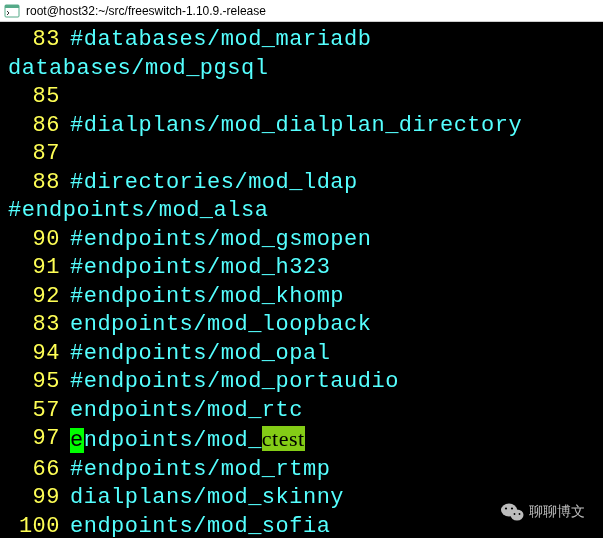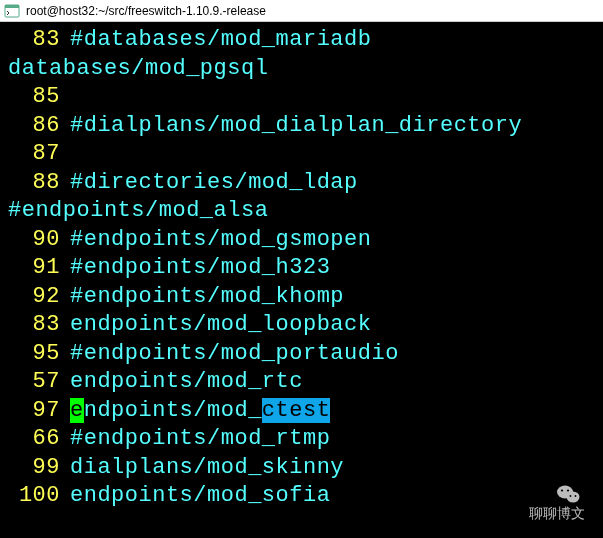--- a/index.html
+++ b/index.html
@@ -53,34 +53,34 @@
       flex-shrink: 0;
     }
     .code {
       color: #55ffff;
     }
     .cursor {
       background: #00ff00;
       color: #000;
     }
     .highlight {
-      background: #0ea5e9;
+      background: #84cc16;
       color: #000;
+      font-family: Liberation Serif, serif;
     }
     .watermark {
       position: absolute;
       right: 18px;
       bottom: 15px;
       display: flex;
-      align-items: flex-end;
+      align-items: center;
       color: #ddd;
       font-family: "Microsoft YaHei", sans-serif;
       font-size: 14px;
       opacity: 0.85;
-      flex-direction: column;
     }
     .watermark-icon {
       width: 26px;
       height: 22px;
       margin-right: 4px;
       display: inline-flex;
       align-items: center;
       justify-content: center;
     }
   </style>
@@ -103,20 +103,21 @@
   <div class="line"><span class="code">databases/mod_pgsql</span></div>
   <div class="line"><span class="lineno">85</span></div>
   <div class="line"><span class="lineno">86</span><span class="code">#dialplans/mod_dialplan_directory</span></div>
   <div class="line"><span class="lineno">87</span></div>
   <div class="line"><span class="lineno">88</span><span class="code">#directories/mod_ldap</span></div>
   <div class="line"><span class="code">#endpoints/mod_alsa</span></div>
   <div class="line"><span class="lineno">90</span><span class="code">#endpoints/mod_gsmopen</span></div>
   <div class="line"><span class="lineno">91</span><span class="code">#endpoints/mod_h323</span></div>
   <div class="line"><span class="lineno">92</span><span class="code">#endpoints/mod_khomp</span></div>
   <div class="line"><span class="lineno">83</span><span class="code">endpoints/mod_loopback</span></div>
+  <div class="line"><span class="lineno">94</span><span class="code">#endpoints/mod_opal</span></div>
   <div class="line"><span class="lineno">95</span><span class="code">#endpoints/mod_portaudio</span></div>
   <div class="line"><span class="lineno">57</span><span class="code">endpoints/mod_rtc</span></div>
   <div class="line"><span class="lineno">97</span><span class="code"><span class="cursor">e</span><span>ndpoints/mod_</span><span class="highlight">ctest</span></span></div>
   <div class="line"><span class="lineno">66</span><span class="code">#endpoints/mod_rtmp</span></div>
   <div class="line"><span class="lineno">99</span><span class="code">dialplans/mod_skinny</span></div>
   <div class="line"><span class="lineno">100</span><span class="code">endpoints/mod_sofia</span></div>
 </div>
 
 <div class="watermark">
   <span class="watermark-icon">

